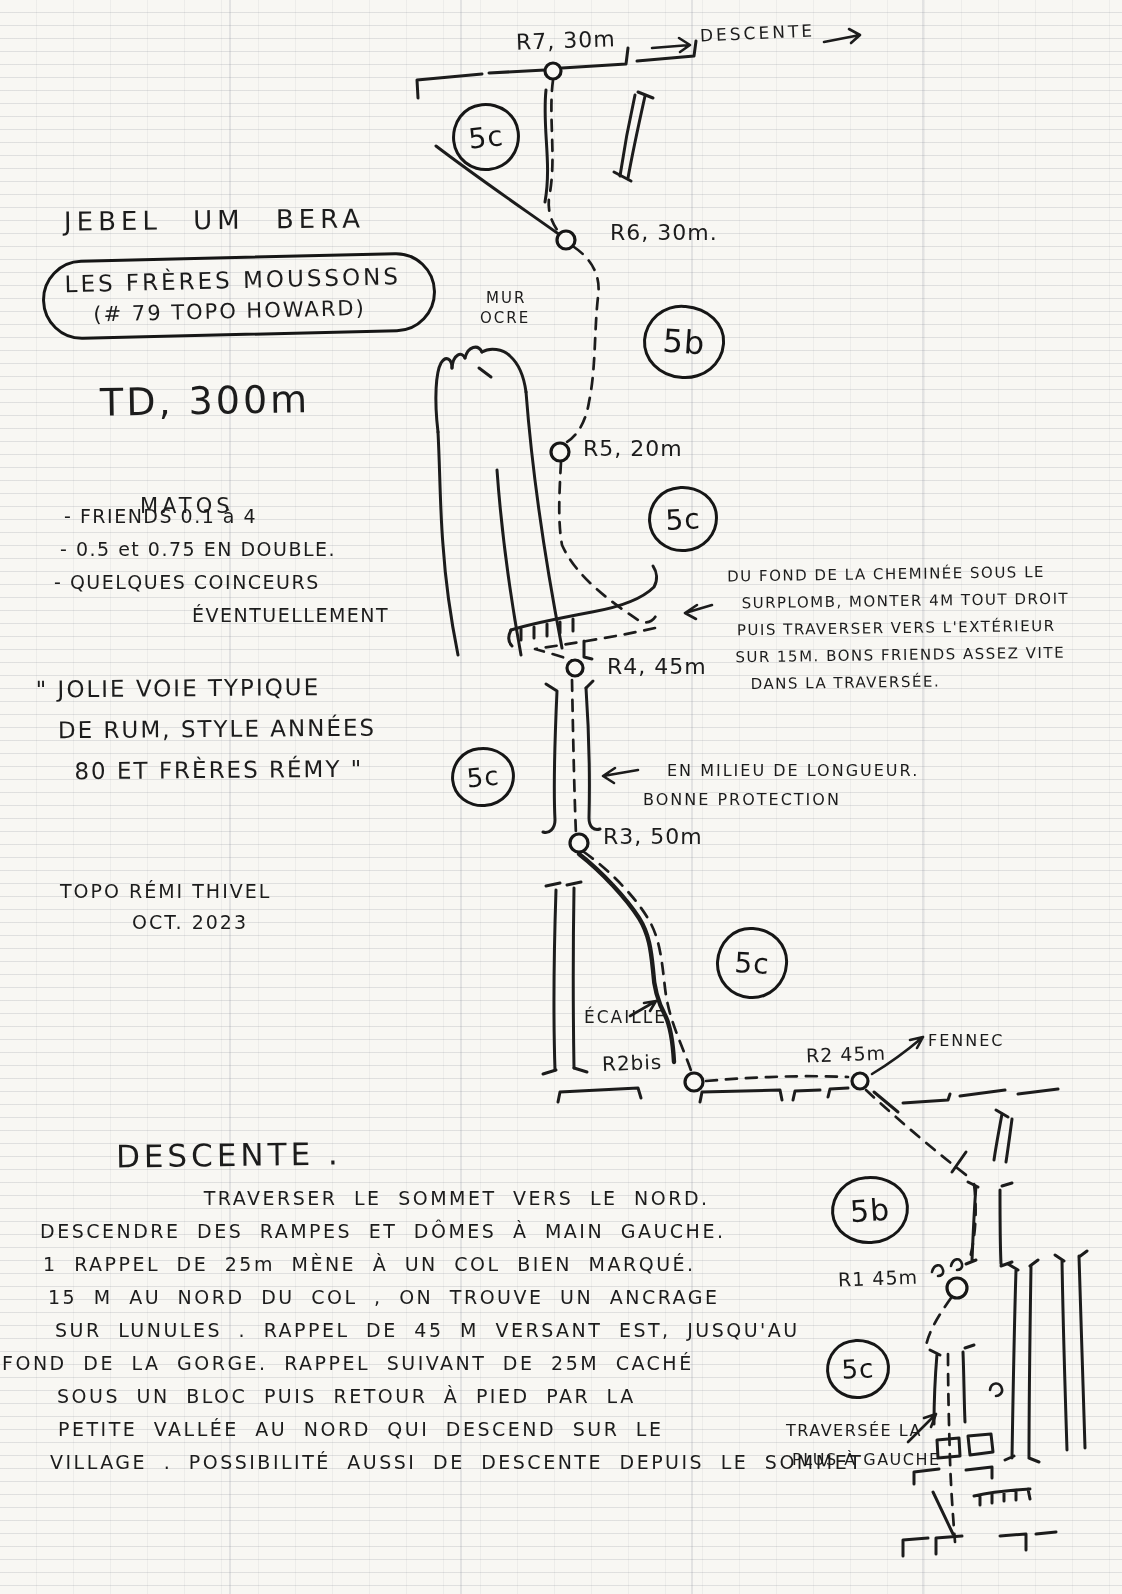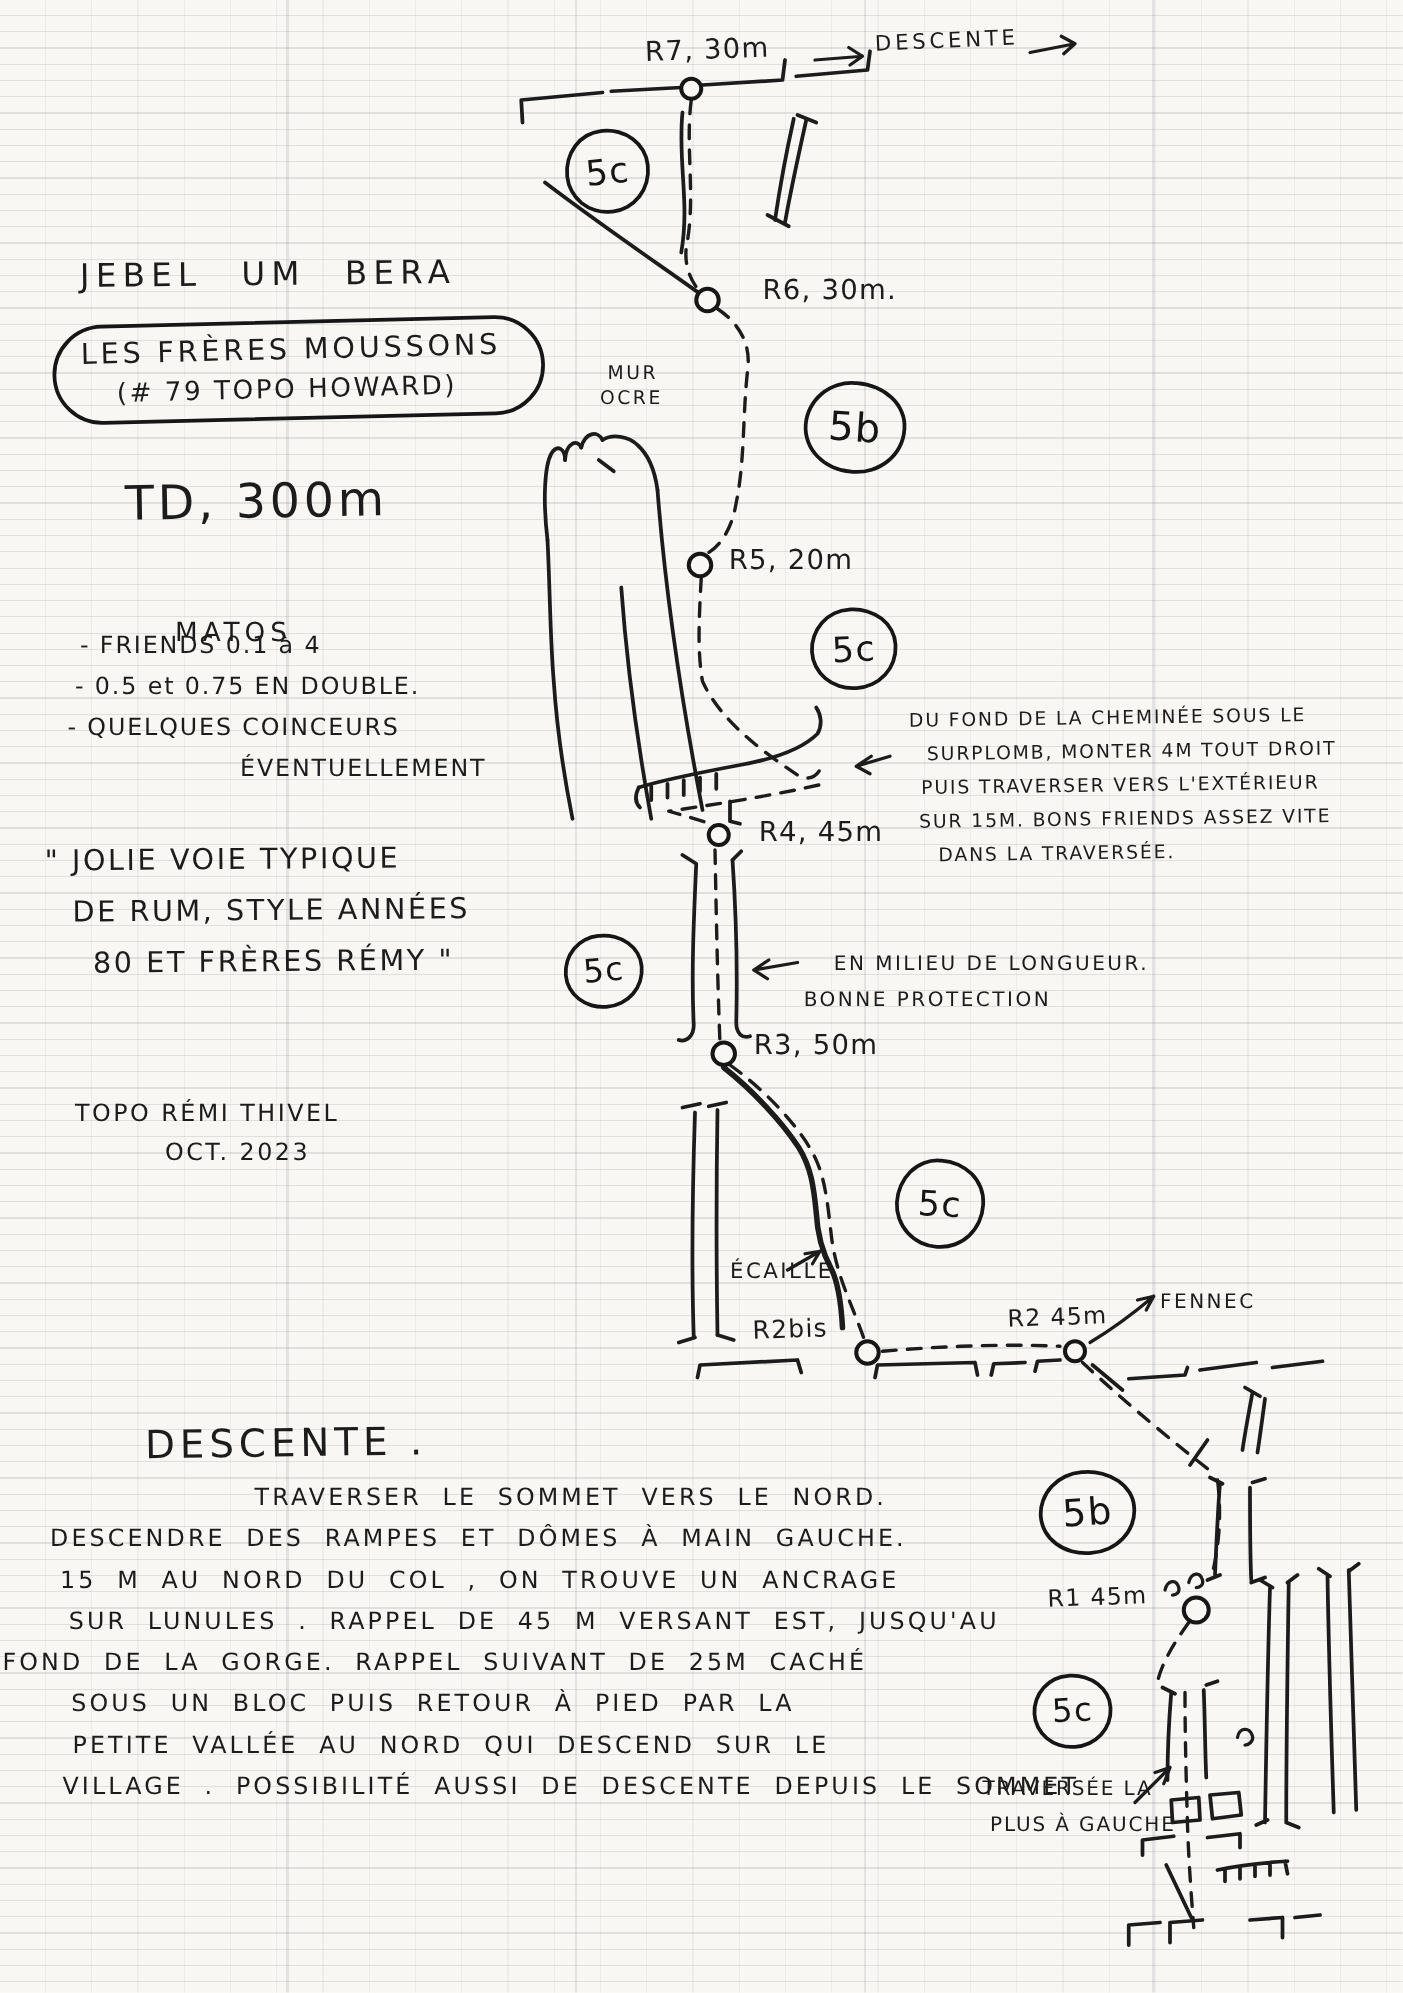--- a/index.html
+++ b/index.html
@@ -251,20 +251,21 @@
   <div class="hw" style="left:643px;top:756px;font-size:16px;letter-spacing:2px;line-height:29px;">
     <div style="margin-left:24px;">EN MILIEU DE LONGUEUR.</div>
     <div>BONNE PROTECTION</div>
   </div>
 
   <div class="hw" style="left:116px;top:1138px;font-size:31px;letter-spacing:4px;transform:rotate(-.8deg);">DESCENTE .</div>
 
   <div class="hw descent-lines" style="left:0;top:1188px;font-size:19px;letter-spacing:2.5px;word-spacing:8px;">
     <div style="margin-left:50px;text-align:center;">TRAVERSER LE SOMMET VERS LE NORD.</div>
     <div style="margin-left:40px;">DESCENDRE DES RAMPES ET DÔMES À MAIN GAUCHE.</div>
+    <div style="margin-left:43px;">1 RAPPEL DE 25m MÈNE À UN COL BIEN MARQUÉ.</div>
     <div style="margin-left:48px;">15 M AU NORD DU COL , ON TROUVE UN ANCRAGE</div>
     <div style="margin-left:55px;">SUR LUNULES . RAPPEL DE 45 M VERSANT EST, JUSQU'AU</div>
     <div style="margin-left:2px;">FOND DE LA GORGE.  RAPPEL SUIVANT DE 25M CACHÉ</div>
     <div style="margin-left:57px;">SOUS UN BLOC  PUIS RETOUR À PIED PAR LA</div>
     <div style="margin-left:58px;">PETITE VALLÉE AU NORD QUI DESCEND SUR LE</div>
     <div style="margin-left:50px;">VILLAGE . POSSIBILITÉ AUSSI DE DESCENTE DEPUIS LE SOMMET</div>
   </div>
 
 </div>
 

